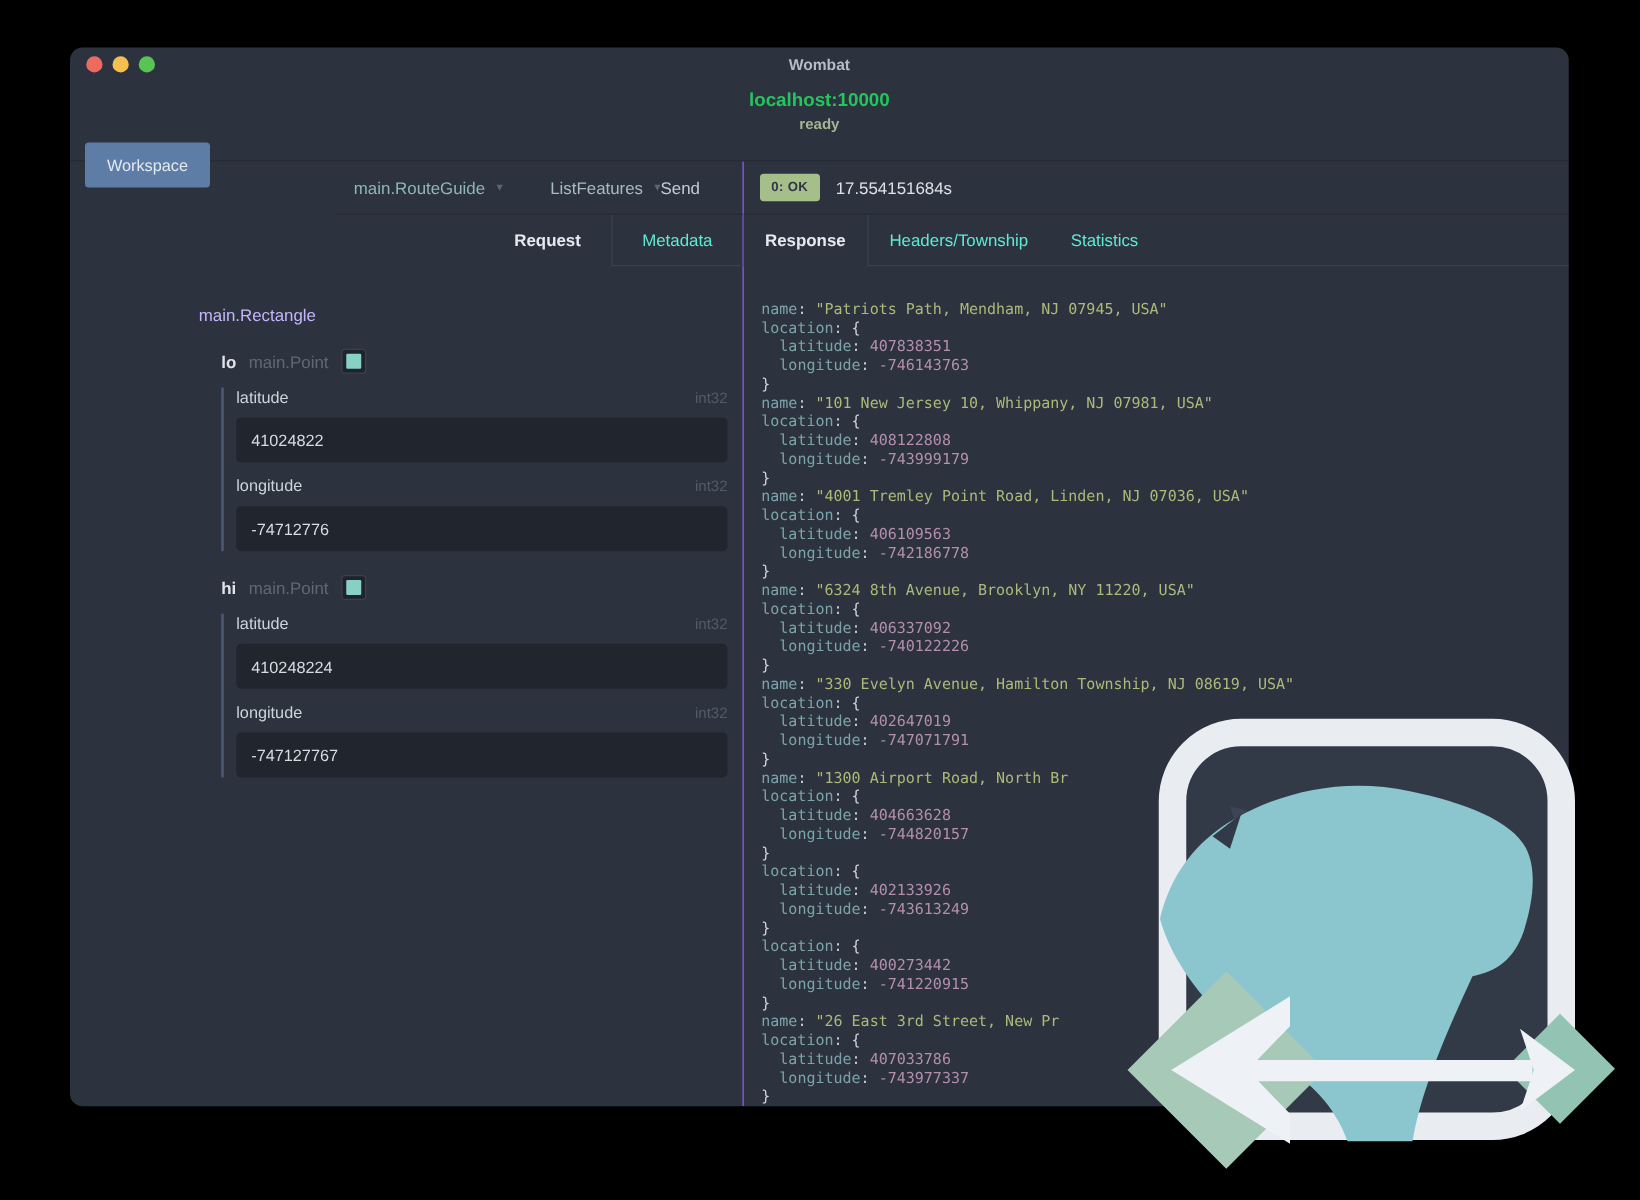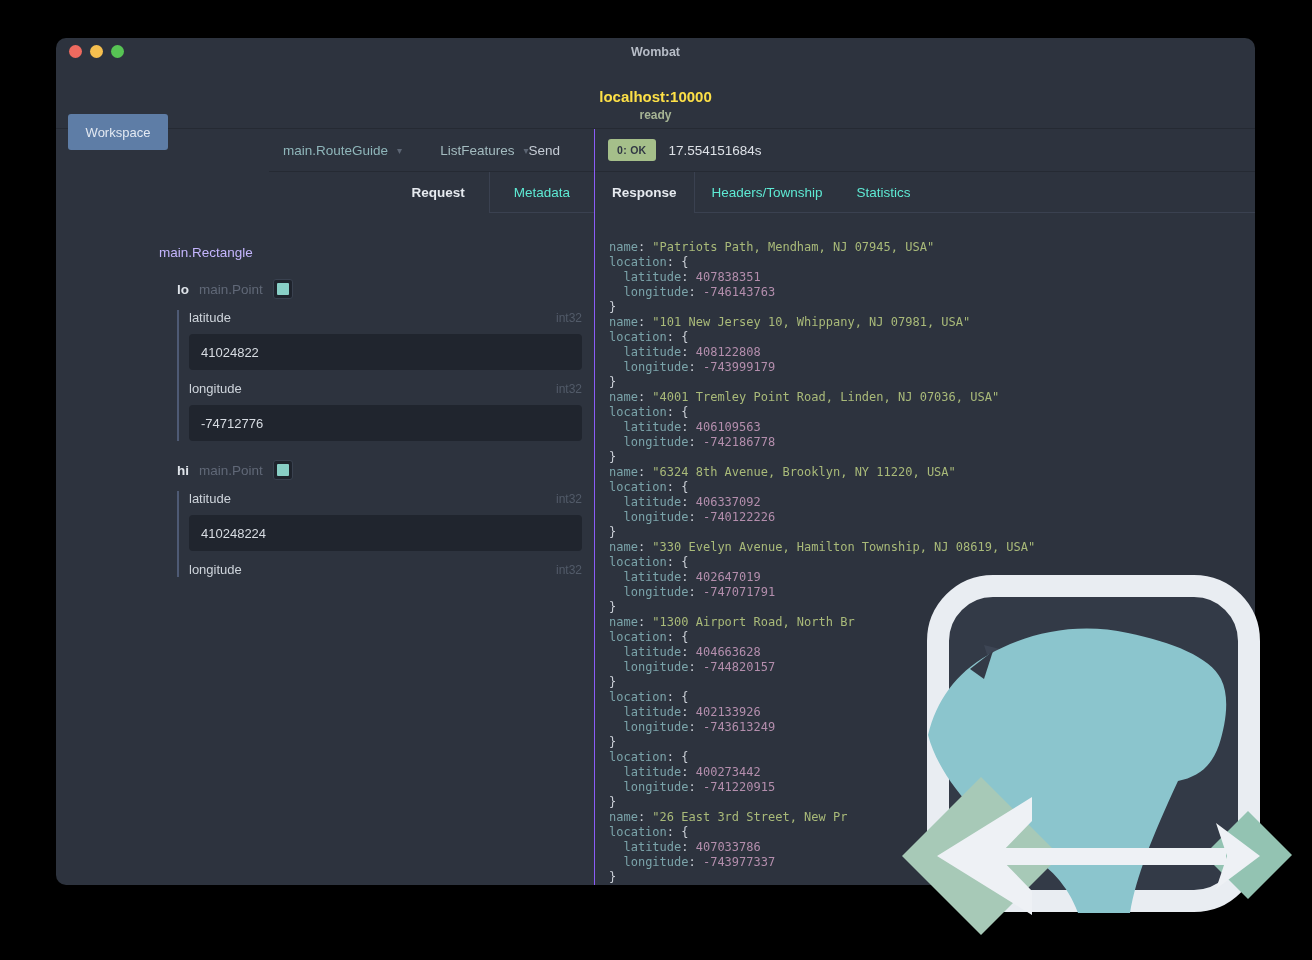--- a/index.html
+++ b/index.html
@@ -20,21 +20,21 @@
   .win-title { font-size:12.5px; font-weight:bold; color:#b6bcc6; }
 
   
   .header { height:63px; position:relative; border-bottom:1px solid #252a33; }
   .workspace-btn {
     position:absolute; left:12px; top:12px; width:100px; height:36px;
     background:#5e7da6; border:none; border-radius:3px;
     color:#e3e9f2; font-size:13px; font-family:inherit; cursor:pointer;margin-top:36px;
   }
   .conn { position:absolute; left:0; right:0; top:6px; text-align:center; }
-  .conn .address { font-size:15px; font-weight:bold; color:#fde047;margin-top:16px; }
+  .conn .address { font-size:15px; font-weight:bold; color:#22c55e; }
   .conn .status  { font-size:12px; font-weight:bold; color:#a6b494; margin-top:3px; }
 
   
   .main { flex:1; display:flex; min-height:0; }
   .left-col  { width:539px; border-right:1px solid #8b5cf6; display:flex; flex-direction:column;align-items:flex-end; }
   .right-col { flex:1; display:flex; flex-direction:column; min-width:0; }
 
   .toolbar { height:43px; border-bottom:1px solid #252a33; display:flex; align-items:center; }
   .left-col .toolbar { padding:0 34px 0 14px; }
   .select { display:flex; align-items:center; gap:9px; cursor:pointer; }
@@ -164,20 +164,21 @@
           <div class="fields">
             <div class="label-row">
               <span class="flabel">latitude</span>
               <span class="fkind">int32</span>
             </div>
             <input class="tin" type="text" value="410248224" style="">
             <div class="label-row">
               <span class="flabel">longitude</span>
               <span class="fkind">int32</span>
             </div>
+            <input class="tin" type="text" value="-747127767" style="">
           </div>
 
         </div>
       </div>
     </div>
 
     <div class="right-col">
 
       <div class="toolbar">
         <span class="status-badge">0: OK</span>

